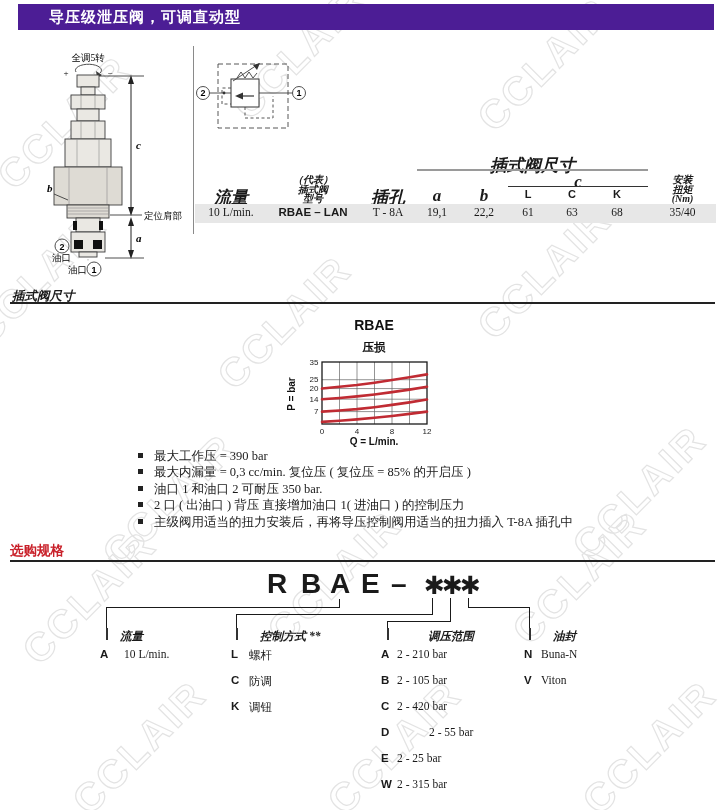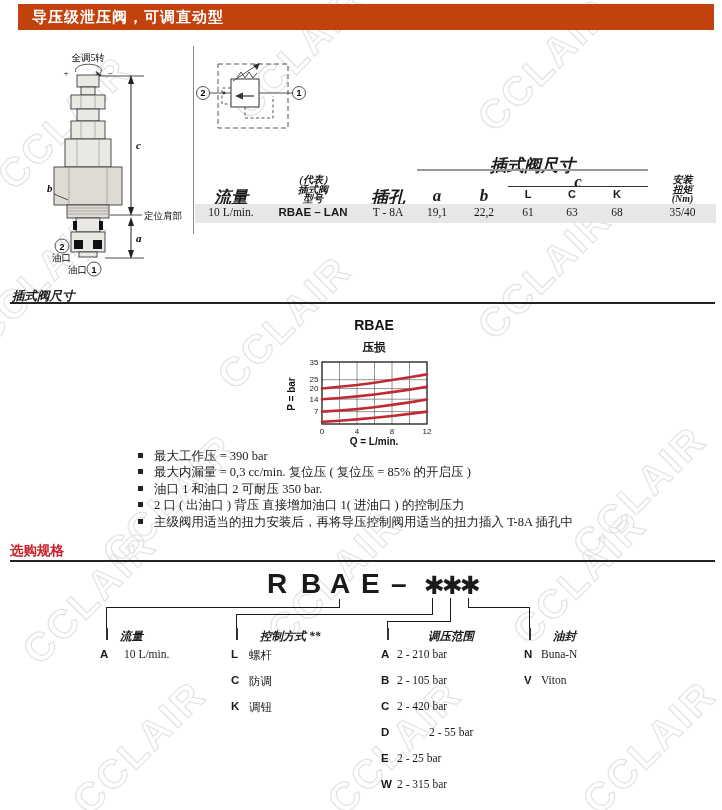--- a/index.html
+++ b/index.html
@@ -3,23 +3,23 @@
 <meta charset="utf-8">
 <style>
   html,body{margin:0;padding:0;background:#fff;}
   .page{position:relative;width:722px;height:810px;background:#fff;overflow:hidden;
         font-family:"Liberation Serif",serif;color:#1a1a1a;}
   
   .wm{position:absolute;font-family:"Liberation Sans",sans-serif;font-weight:bold;
       font-size:40px;letter-spacing:3px;color:rgba(0,0,0,0);
       -webkit-text-stroke:1.2px #e3e3e3;transform:rotate(-45deg);white-space:nowrap;z-index:0;}
   
-  .header-bar{position:absolute;left:18px;top:4px;width:696px;height:26px;background:#c2410c;
+  .header-bar{position:absolute;left:18px;top:4px;width:696px;height:26px;background:#4c1d95;
       color:#fff;font-family:"Liberation Sans",sans-serif;font-weight:bold;font-size:15px;
-      line-height:26px;padding-left:14px;box-sizing:border-box;letter-spacing:1px;z-index:3;}
+      line-height:26px;padding-left:31px;box-sizing:border-box;letter-spacing:1px;z-index:3;}
   .abs{position:absolute;z-index:2;}
   .hline{position:absolute;background:#222;height:2px;z-index:2;}
   .vdivider{position:absolute;left:193px;top:46px;width:1px;height:188px;background:#8a8a8a;z-index:2;}
   
   .sec-title{font-weight:bold;font-style:italic;font-size:12.5px;}
   .sec-title-red{font-weight:bold;font-size:13.5px;color:#c9212a;}
   .tbl{position:absolute;left:200px;top:146px;width:516px;height:80px;z-index:2;font-size:11.5px;}
   .tbl .cell{position:absolute;text-align:center;}
   .th{font-weight:bold;font-style:italic;font-size:17px;}
   .th-sm{font-weight:bold;font-style:italic;font-size:10px;line-height:9.5px;}

